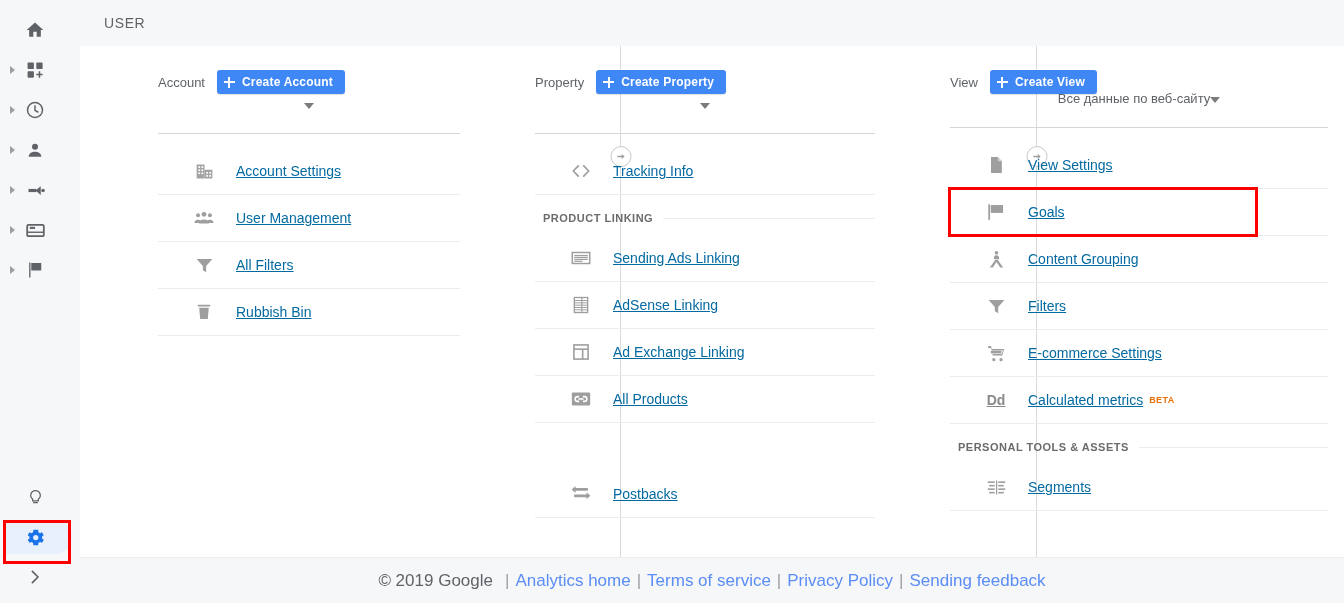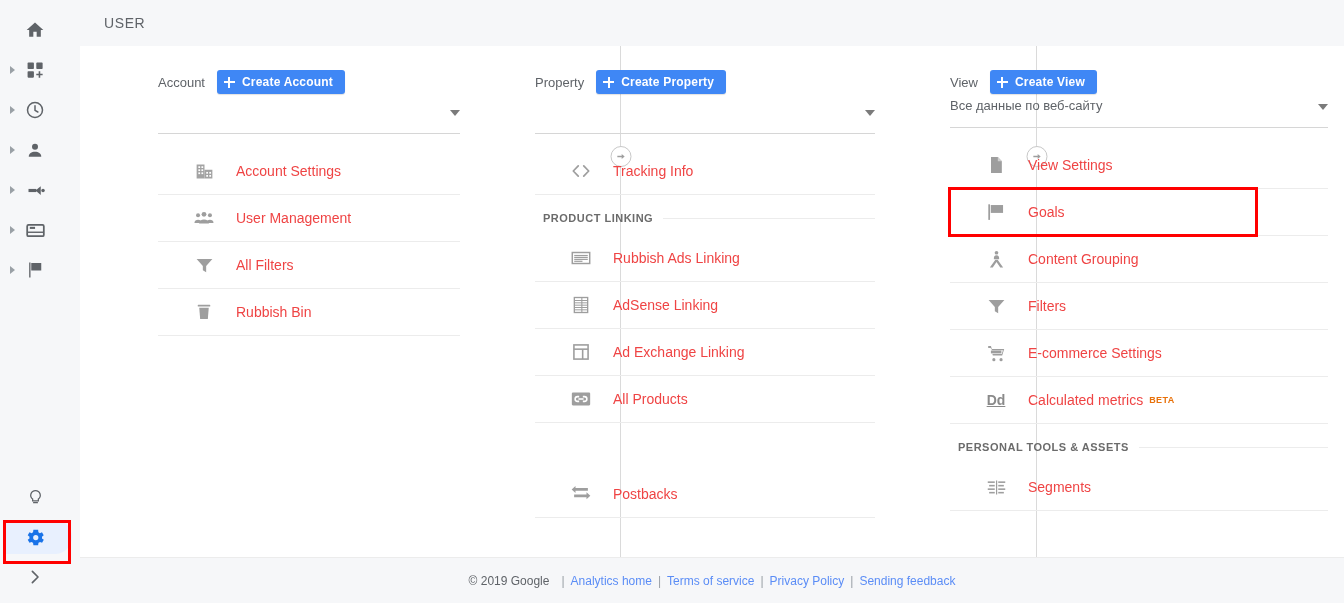--- a/index.html
+++ b/index.html
@@ -111,22 +111,22 @@
   }
   .plus::before, .plus::after {
     content: ""; position: absolute; background: #fff;
   }
   .plus::before { left: 0; top: 4.5px; width: 11px; height: 2px; }
   .plus::after  { top: 0; left: 4.5px; height: 11px; width: 2px; }
 
   .select {
     margin-top: 12px; height: 26px;
     border-bottom: 1px solid #d6d6d6;
-    display: flex; align-items: flex-end; justify-content: space-between;
-    padding-bottom: 14px; cursor: pointer;
+    display: flex; align-items: flex-end; justify-content: center;
+    padding-bottom: 21px; cursor: pointer;
   }
   .select-val { font-size: 13px; color: #5f6368; }
   .caret-dn {
     width: 0; height: 0;
     border-left: 5px solid transparent;
     border-right: 5px solid transparent;
     border-top: 6px solid #7b7b7b;
     margin-bottom: 3px;
   }
 
@@ -143,21 +143,21 @@
     margin-left: 34px; margin-right: 20px;
     display: flex; align-items: center; justify-content: center;
     color: #9e9e9e;
     text-decoration: underline;
   }
   .item-ico svg { display: block; }
   .item-ico.mono {
     font-size: 14px; font-weight: bold; color: #8a8a8a;
     font-family: "Liberation Sans", sans-serif;
   }
-  .item-label { font-size: 14px; color: #ef4444; }
+  .item-label { font-size: 14px; color: #0369a1; text-decoration: underline; }
   .beta {
     font-size: 9px; color: #e8710a; font-weight: bold;
     margin-left: 6px; letter-spacing: .4px;
   }
   .sect {
     display: flex; align-items: center; gap: 10px;
     height: 34px; margin-top: 6px; margin-left: 8px;
   }
   .sect-txt {
     font-size: 11px; font-weight: bold; color: #6b6b6b;
@@ -187,21 +187,21 @@
     color: #9e9e9e;
   }
   .conn-a { left: 540px; }
   .conn-b { left: 956px; }
 
   
   .footer {
     flex: 0 0 46px; height: 46px;
     background: #f6f7f9;
     display: flex; align-items: center; justify-content: center;
-    gap: 0; font-size: 12px; color: #5f6368;
+    gap: 0; font-size: 17px; color: #5f6368;
     border-top: 1px solid #ececec;
   }
   .footer a { color: #5b8df6; text-decoration: none; cursor: pointer; }
   .footer .sep { color: #9aa0a6; margin: 0 6px; }
   .footer .copy { margin-right: 6px; }
 </style>
 </head>
 <body>
 
 <div class="app">
@@ -442,21 +442,21 @@
               <svg width="22" height="22" viewBox="0 0 24 24" fill="none" stroke="currentColor" stroke-width="1.6">
                 <rect x="2.5" y="6" width="19" height="12"></rect>
                 <g stroke-width="1.3">
                     <path d="M4.6 9.3h14.8"></path>
                     <path d="M4.6 11.4h14.8"></path>
                     <path d="M4.6 13.5h14.8"></path>
                     <path d="M4.6 15.6h9"></path>
                   </g>
               </svg>
             </span>
-            <span class="item-label">Rubbish Ads Linking</span>
+            <span class="item-label">Sending Ads Linking</span>
           </div>
 
           <div class="item">
             <span class="item-ico">
               <svg width="20" height="20" viewBox="0 0 24 24" fill="none" stroke="currentColor" stroke-width="1.6">
                 <rect x="4" y="3" width="16" height="18"></rect>
                 <path d="M4 6.6h16M4 9.4h16M4 12.2h16M4 15h16M4 17.8h16" stroke-width="1.2"></path>
                 <path d="M13 3v18" stroke-width="1.3"></path>
               </svg>
             </span>

